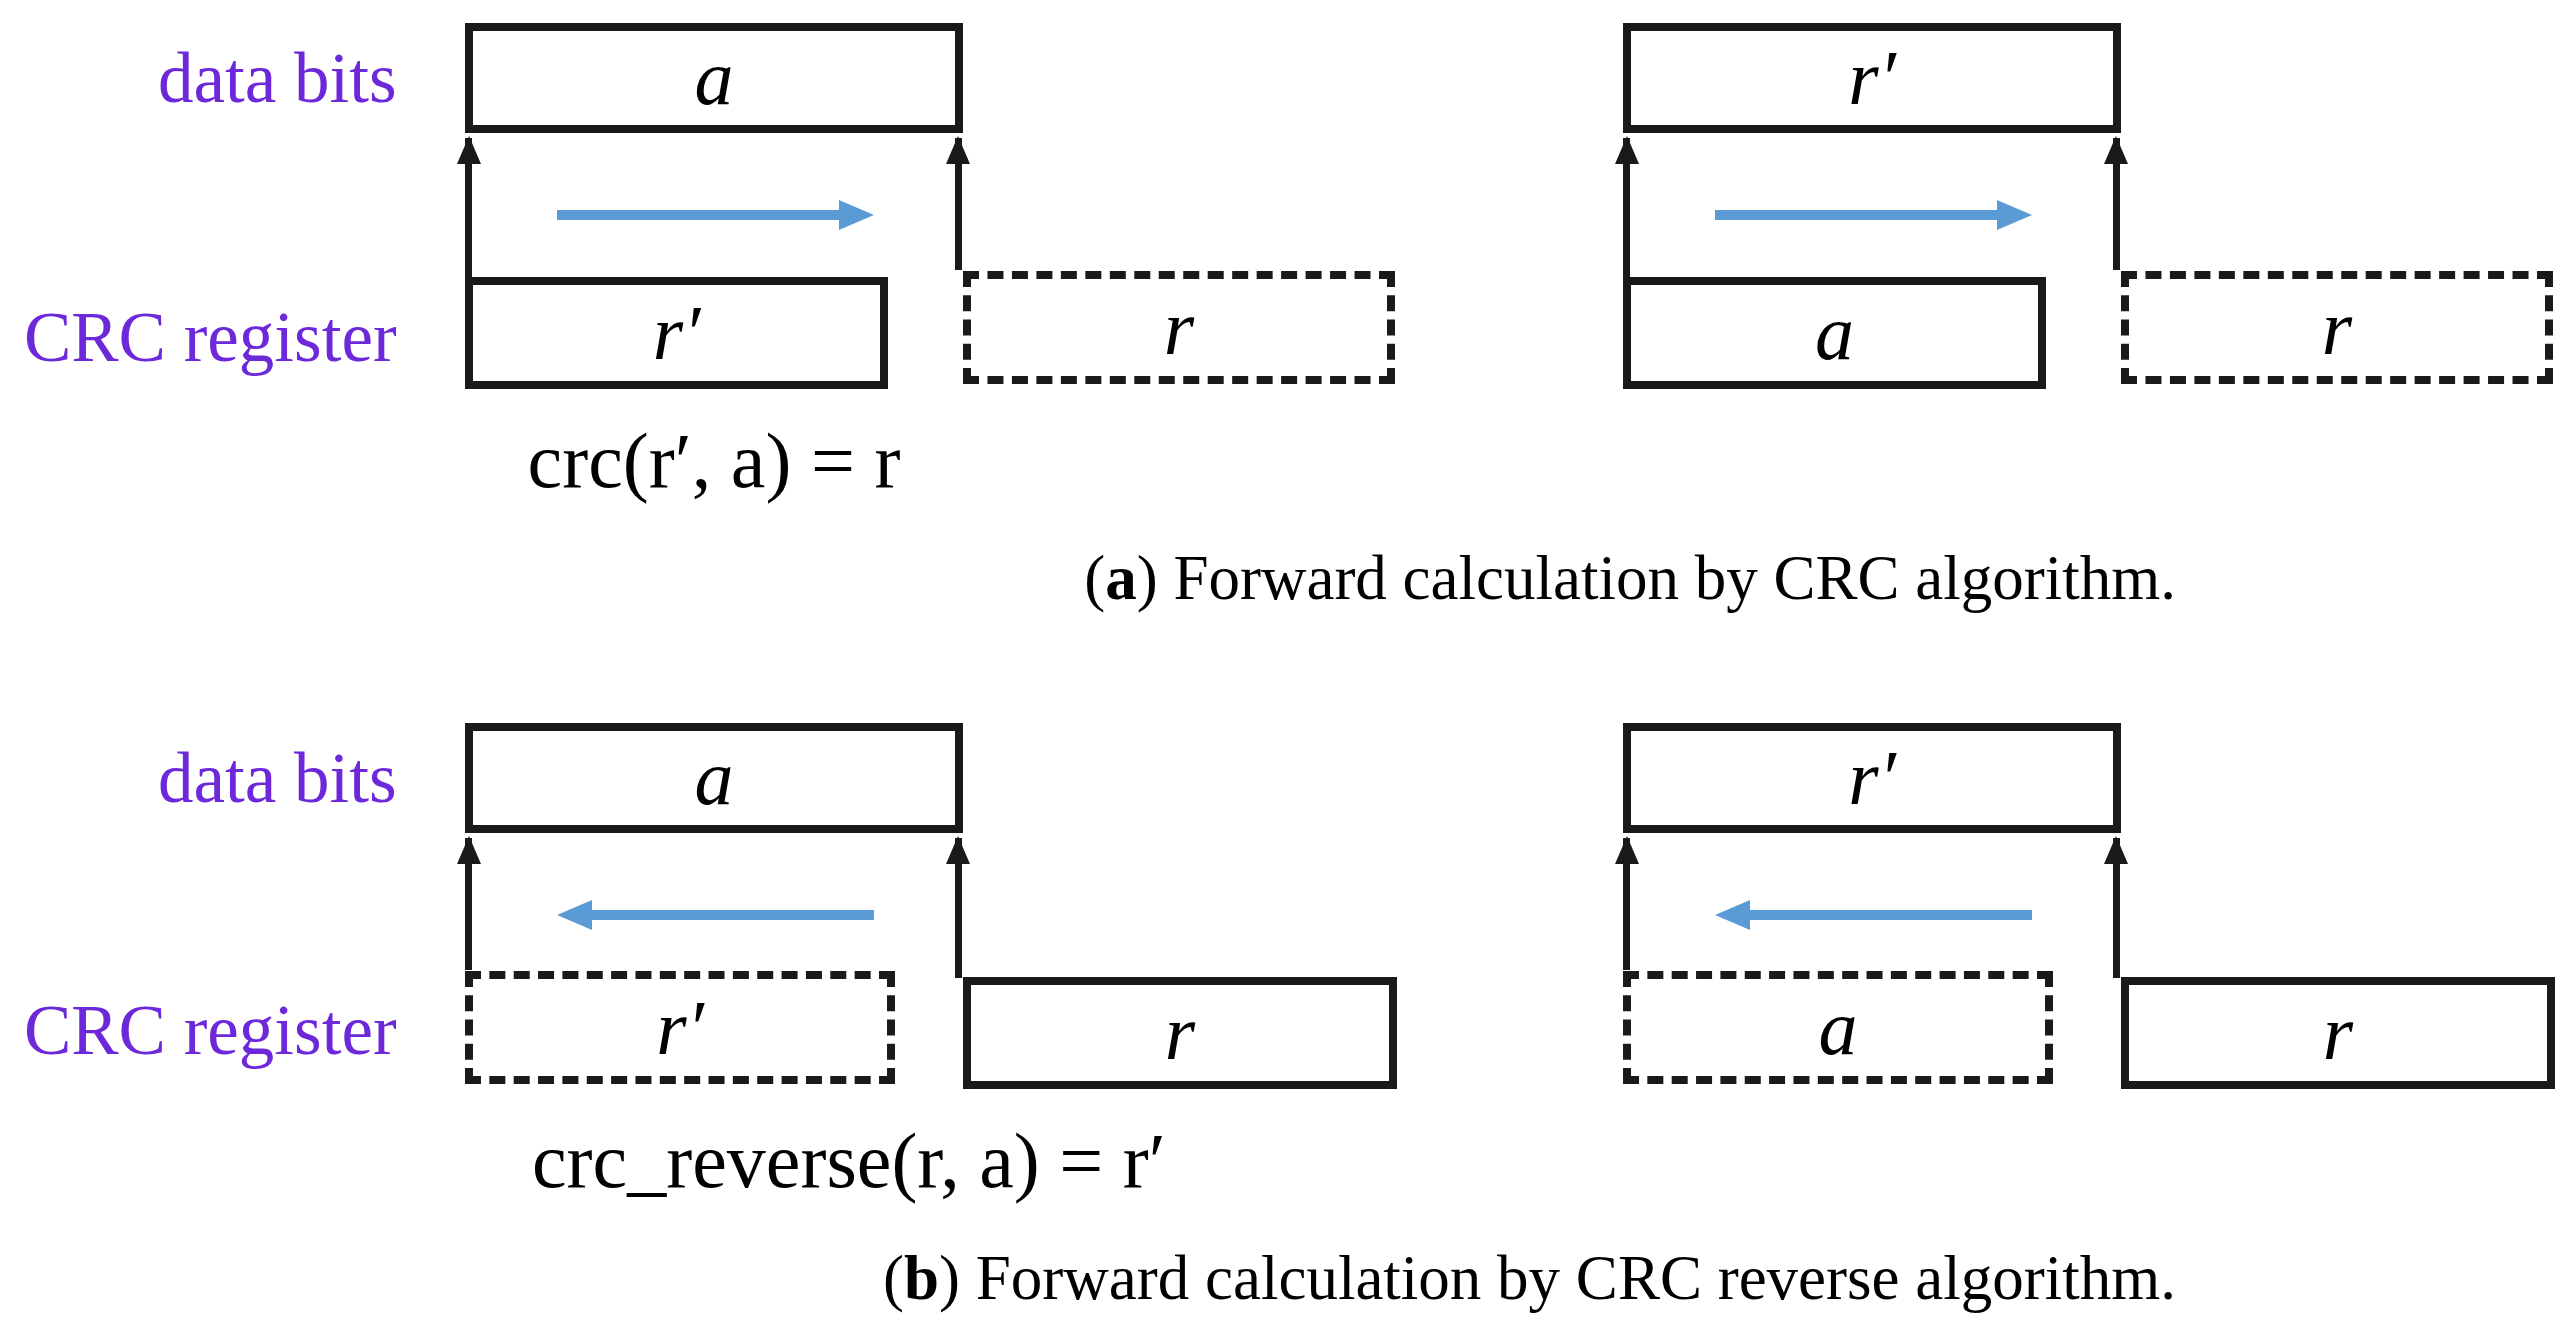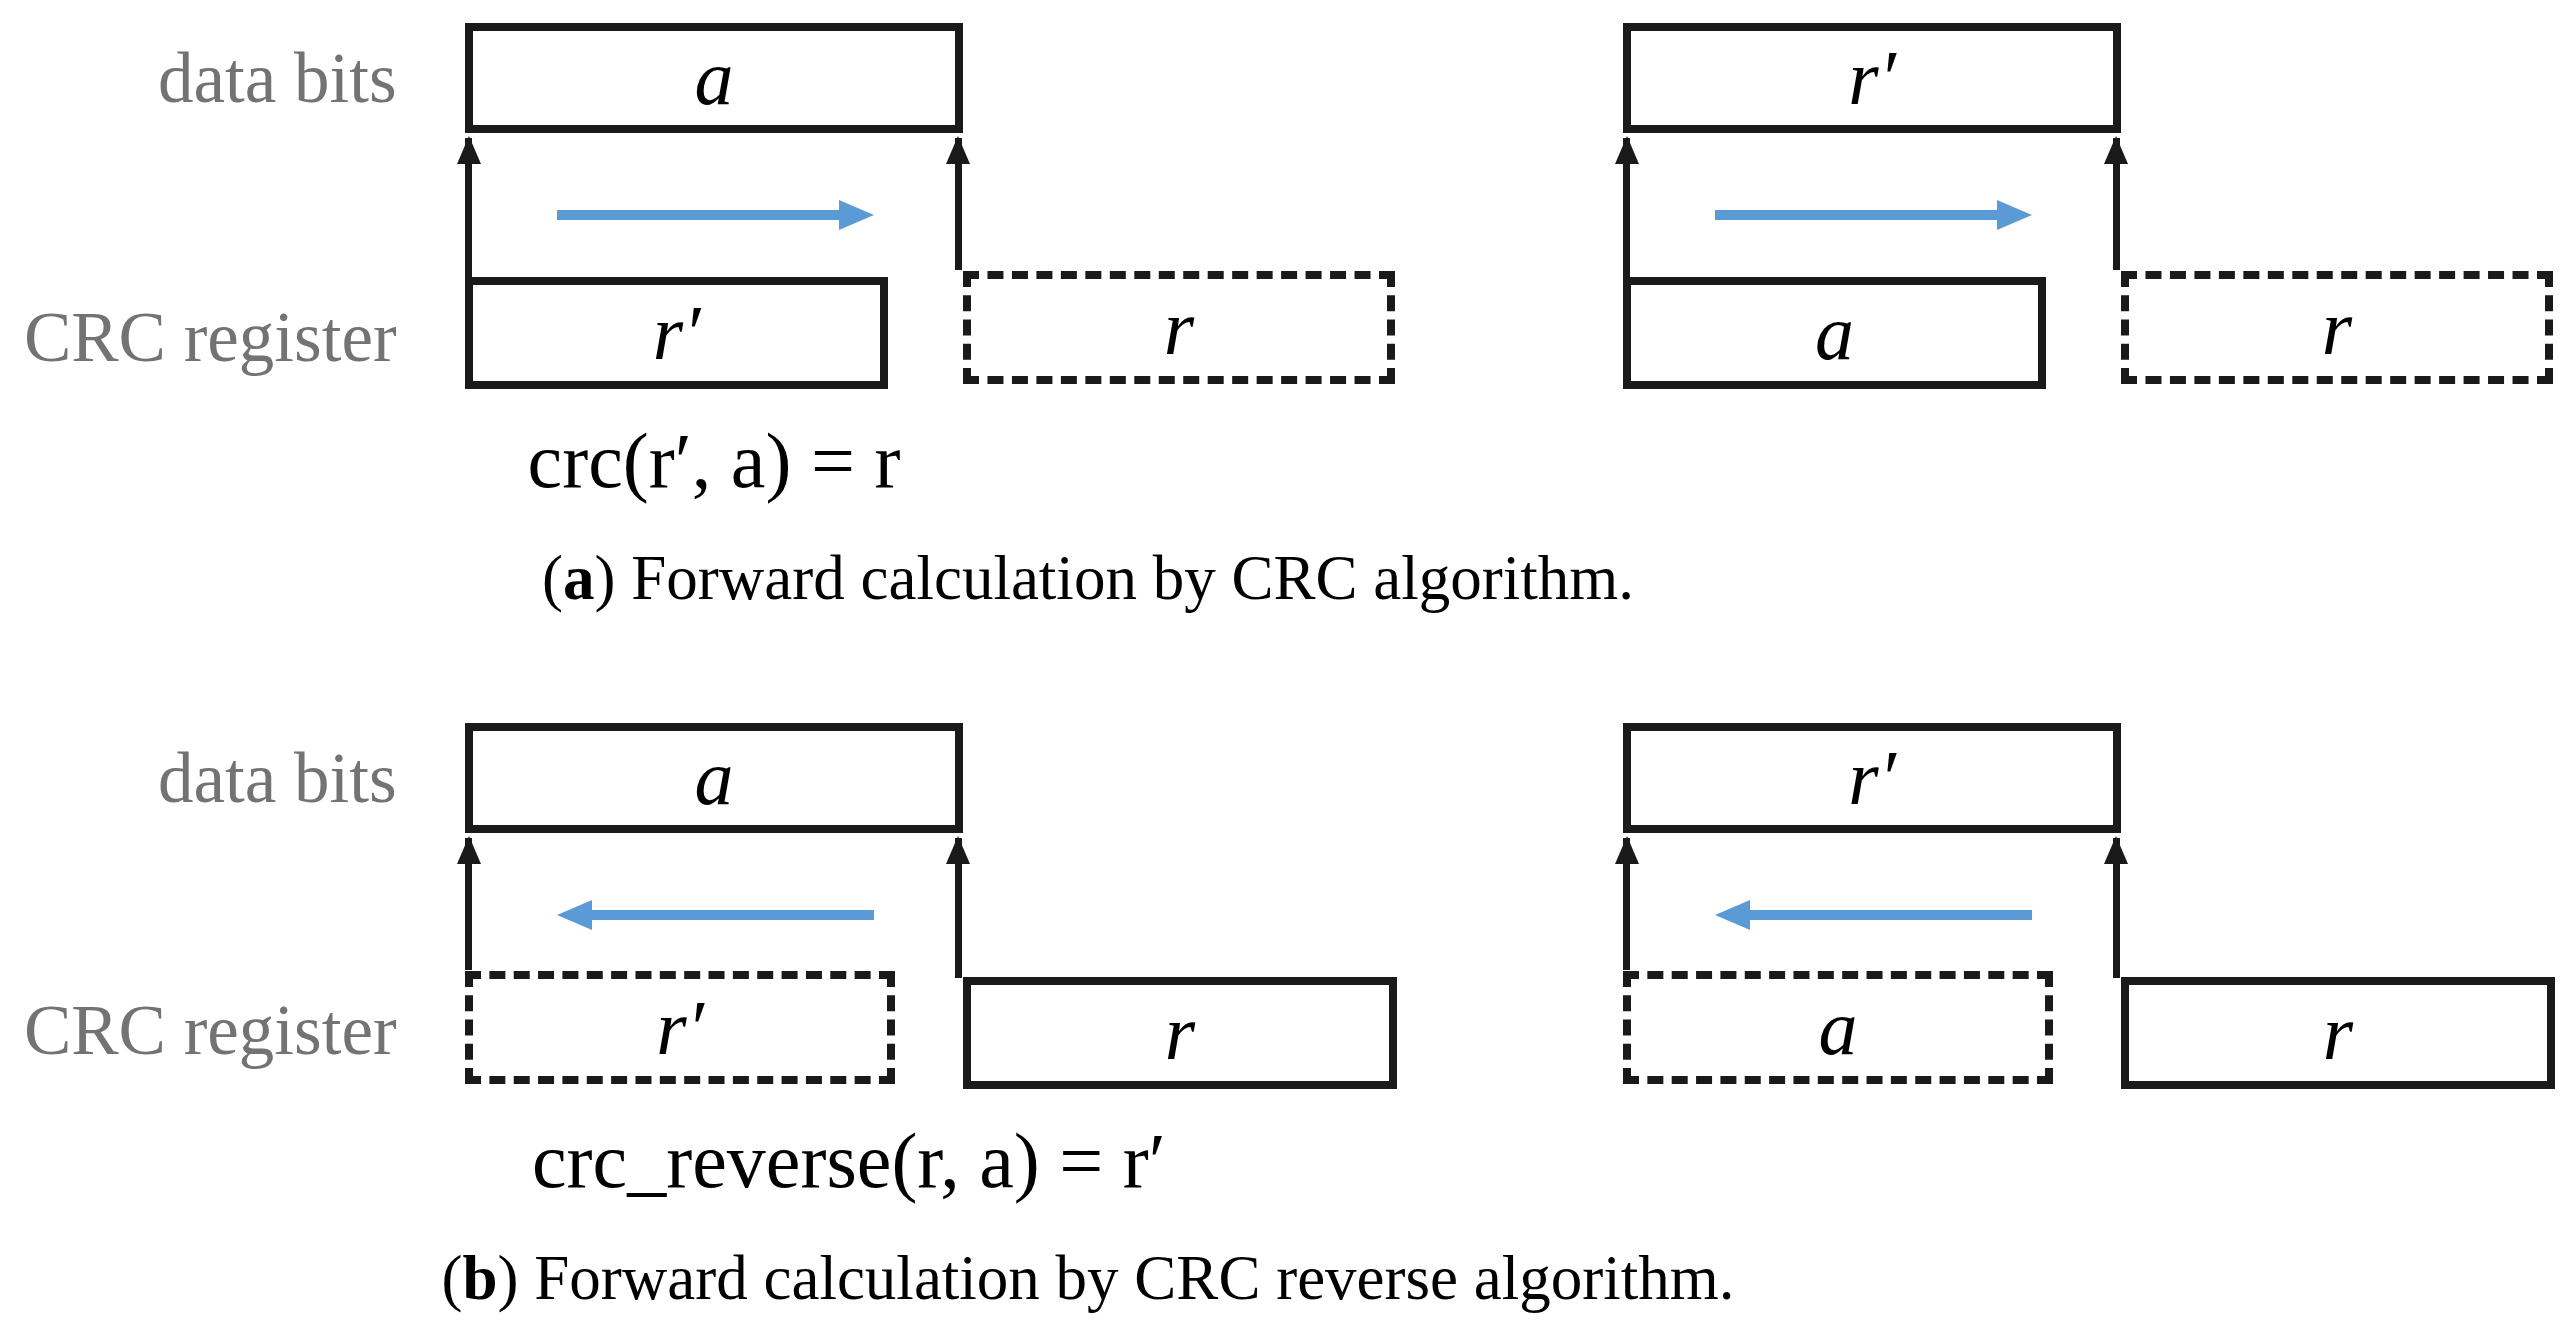--- a/index.html
+++ b/index.html
@@ -2,21 +2,21 @@
 <html style="--line: #1a1a1a; --arrow_blue: #5b9bd5; --background: #ffffff;font-size:15px"><head>
 <meta charset="utf-8">
 <style>
   html,body{margin:0;padding:0;background:#fff;}
   .canvas{
     position:relative;width:2576px;height:1334px;background:var(--background,#ffffff);
     font-family:"Liberation Serif","DejaVu Serif",serif;color:#000;overflow:hidden;
   }
   .rowlabel{
     position:absolute;left:5.6px;width:391px;text-align:right;
-    font-size:71px;line-height:1;white-space:nowrap;color:#737373;
+    font-size:71px;line-height:1;white-space:nowrap;color:#6d28d9;
   }
   .diagram{position:absolute;width:940px;height:521px;}
   .data-box{
     position:absolute;left:0;top:0;width:498px;height:110px;box-sizing:border-box;
     border:8.4px solid var(--line,#1a1a1a);background:#fff;
     display:flex;align-items:center;justify-content:center;
   }
   .box-label{font-style:italic;font-size:78px;line-height:1;}
   .vline{position:absolute;width:6.5px;background:var(--line,#1a1a1a);top:115px;}
   .vline.l{left:0;}
@@ -48,21 +48,21 @@
   .crc-box.solid.crc-left {top:254px;width:423px;height:112px;}
   .crc-box.dotted.crc-right{top:248px;width:432px;height:113px;}
   .crc-box.dotted.crc-left {top:248px;width:430px;height:113px;}
   .crc-box.solid.crc-right{top:254px;width:434px;height:112px;}
   .formula{
     position:absolute;top:395px;left:0;width:498px;text-align:center;
     font-size:78px;line-height:1.1;white-space:nowrap;
   }
   .formula.shifted{left:67px;}
   .caption{
-    position:absolute;left:0;width:2176px;text-align:center;
+    position:absolute;left:0;width:2176px;text-align:right;
     font-size:63px;line-height:1.1;white-space:nowrap;
   }
   .caption b{font-weight:bold;}
   
   #dia-a-left {left:465px;top:23px;}
   #dia-a-right{left:1623px;top:23px;}
   #dia-b-left {left:465px;top:723px;}
   #dia-b-right{left:1623px;top:723px;}
   #caption-a{top:544px;}
   #caption-b{top:1244px;}

